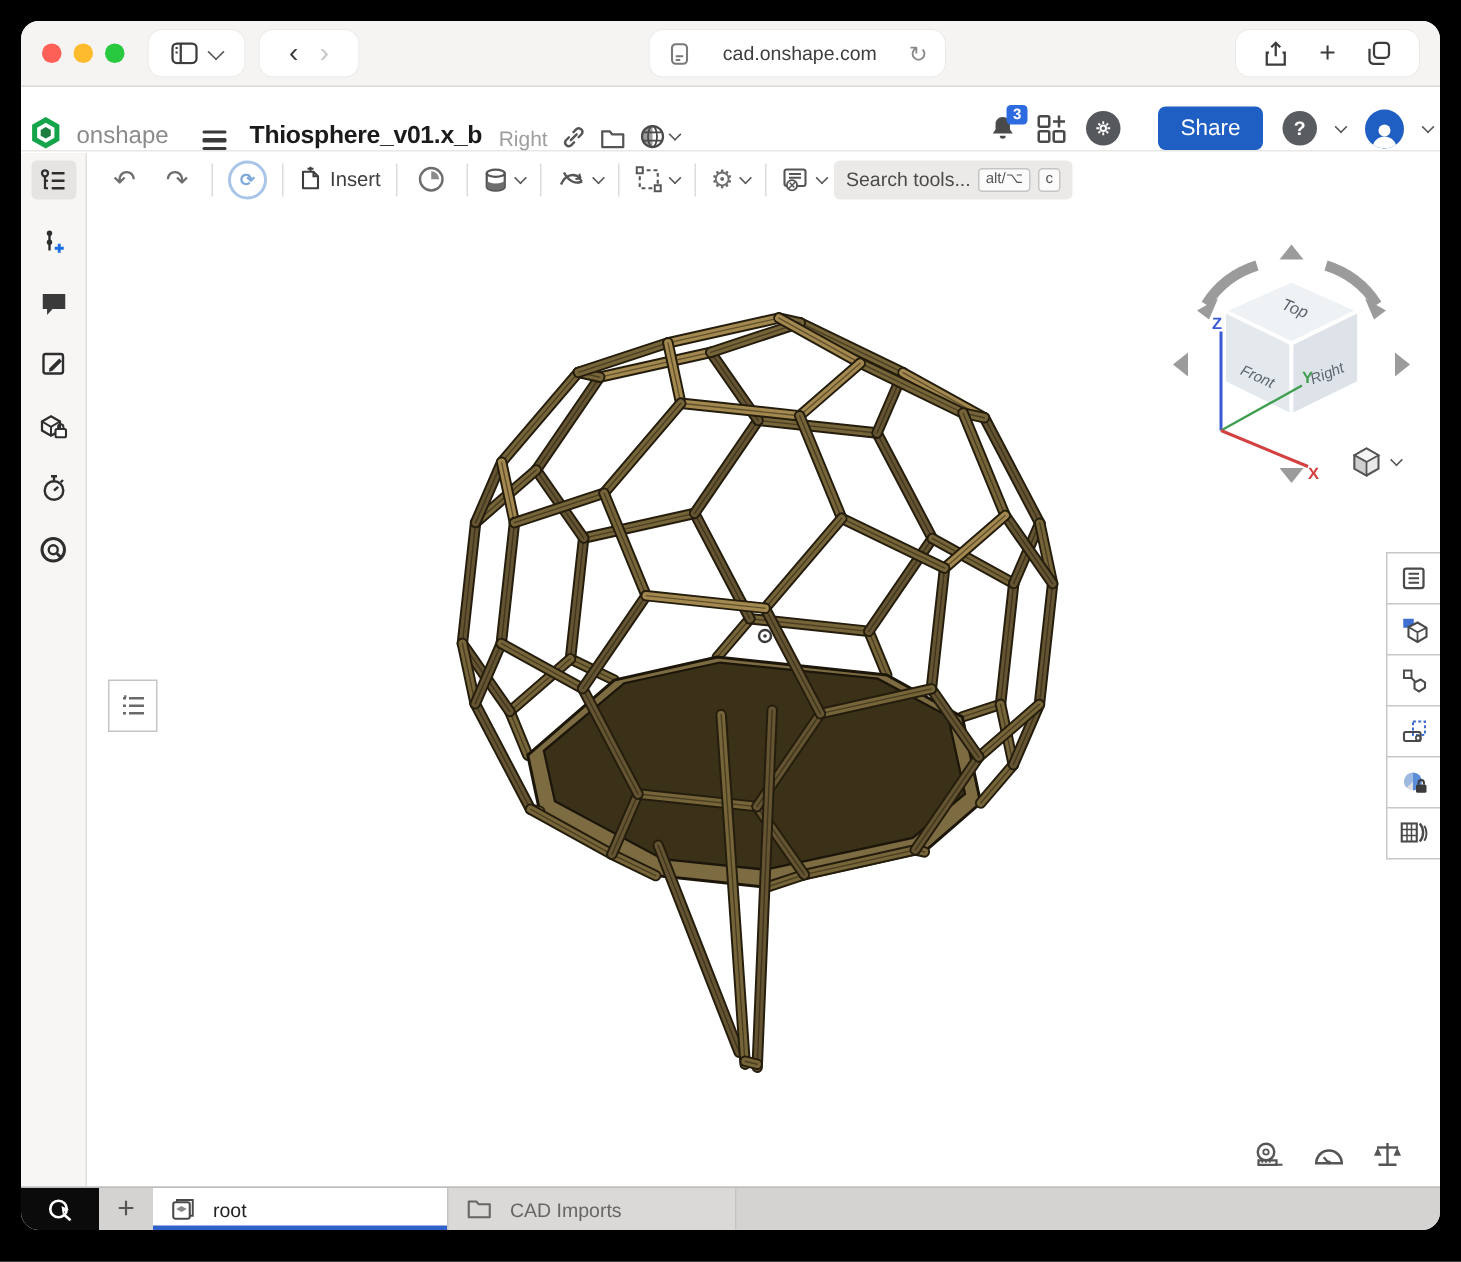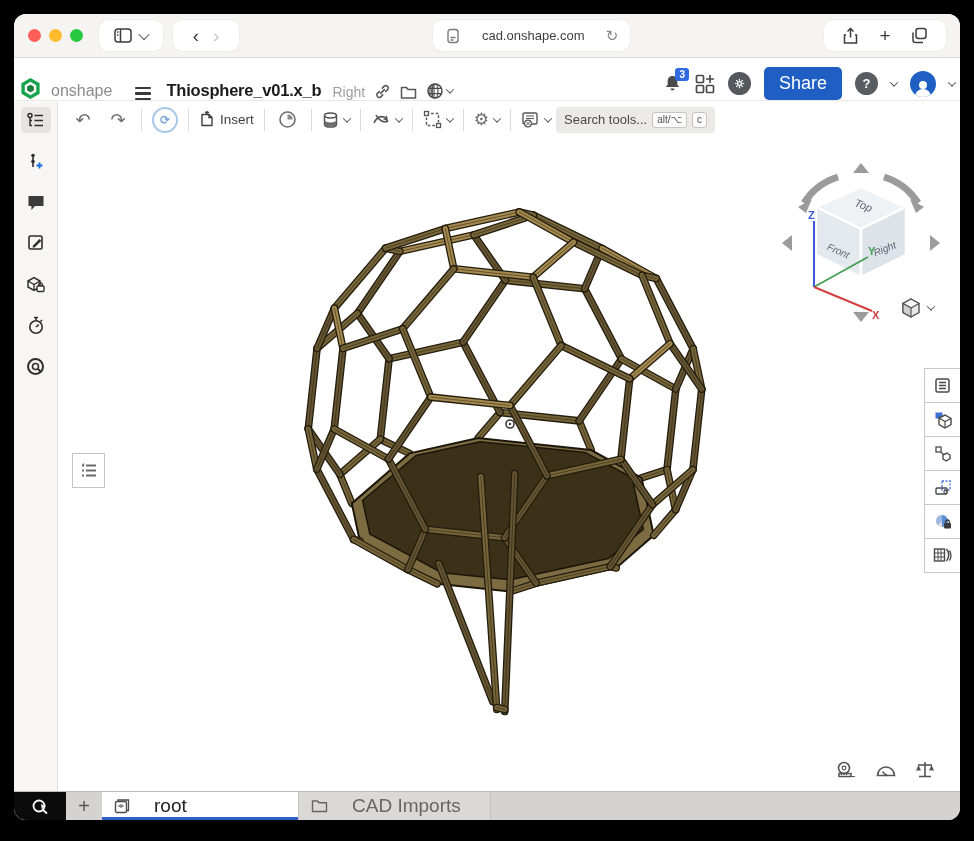--- a/index.html
+++ b/index.html
@@ -26,21 +26,21 @@
   .brand-text{font-size:16px;color:#8b8b8b;margin-right:8px;}
   .hamburger{display:flex;flex-direction:column;gap:3px;margin:0 6px;}
   .hamburger span{width:16px;height:2.4px;background:#3a3a3a;border-radius:1px;}
   .doc-title{font-size:16.5px;font-weight:bold;color:#1b1b1b;letter-spacing:-0.2px;}
   .branch{font-size:14px;color:#9e9e9e;margin-left:2px;}
   .hdr-ico{color:#555;display:flex;align-items:center;gap:3px;}
   .hdr-right{margin-left:auto;display:flex;align-items:center;gap:13px;}
   .bell-wrap{position:relative;}
   .badge{position:absolute;top:-6px;right:-7px;background:#2e6be0;color:#fff;font-size:10px;font-weight:bold;border-radius:3px;padding:1px 4px;line-height:11px;}
   .circle-ico{width:23px;height:23px;border-radius:50%;background:#595d61;color:#fff;display:flex;align-items:center;justify-content:center;font-size:13px;font-weight:bold;}
-  .share-btn{background:#1f5ec2;color:#fff;font-size:18px;border:none;border-radius:5px;padding:6px 15px;font-family:inherit;}
+  .share-btn{background:#1f5ec2;color:#fff;font-size:15px;border:none;border-radius:5px;padding:6px 15px;font-family:inherit;margin-left:12px;}
   .avatar{width:26px;height:26px;border-radius:50%;background:#1f5ec2;overflow:hidden;display:flex;align-items:flex-end;justify-content:center;}
   
   .toolbar{position:absolute;left:44px;top:88px;right:0;height:35px;background:#fff;display:flex;align-items:center;padding-left:8px;gap:1px;box-sizing:border-box;}
   .tool-btn{height:28px;min-width:26px;display:flex;align-items:center;justify-content:center;gap:5px;color:#3e3e3e;font-size:13.5px;padding:0 4px;border-radius:3px;}
   .tool-glyph{font-size:17px;color:#6e6e6e;}
   .sep{width:1px;height:22px;background:#dcdbd9;margin:0 5px;}
   .sync-circle{width:22px;height:22px;border-radius:50%;border:2.5px solid #a9c6e8;color:#7fa9d9;font-size:12px;display:flex;align-items:center;justify-content:center;font-weight:bold;}
   .searchbox{background:#eceae8;border-radius:4px;height:26px;display:flex;align-items:center;gap:5px;padding:0 8px;}
   .searchbox .ph{font-size:13px;color:#4a4a4a;}
   .kbd{background:#fbfbfb;border:1px solid #c6c5c3;border-radius:3px;font-size:10px;color:#555;padding:1px 4px;line-height:12px;}
@@ -54,21 +54,21 @@
   .viewcube{position:absolute;right:14px;top:22px;width:170px;height:168px;}
   .viewopts{position:absolute;right:26px;top:160px;display:flex;align-items:center;gap:6px;}
   .rpanel{position:absolute;right:0;top:232px;display:flex;flex-direction:column;}
   .rp-btn{width:35px;height:33px;background:#fff;border:1px solid #c9c8c6;border-right:none;margin-top:-1px;display:flex;align-items:center;justify-content:center;color:#4a4a4a;}
   .ftree-toggle{position:absolute;left:14px;top:316px;width:31px;height:33px;background:#fff;border:1px solid #c6c5c3;display:flex;align-items:center;justify-content:center;color:#5a5a5a;}
   .measure{position:absolute;right:24px;bottom:12px;display:flex;gap:17px;color:#555;}
   
   .tabbar{position:absolute;left:0;right:0;bottom:0;height:28px;background:#d5d3d1;border-top:1px solid #bdbbb9;display:flex;align-items:stretch;}
   .tb-dark{width:52px;background:#0b0b0b;display:flex;align-items:center;justify-content:center;}
   .tb-plus{width:36px;display:flex;align-items:center;justify-content:center;color:#555;font-size:20px;}
-  .tab{display:flex;align-items:center;gap:24px;padding:0 12px;font-size:19px;box-sizing:border-box;position:relative;}
+  .tab{display:flex;align-items:center;gap:12px;padding:0 12px;font-size:13px;box-sizing:border-box;position:relative;}
   .tab.active{background:#fff;color:#222;width:196px;}
   .tab.active::after{content:"";position:absolute;left:0;right:0;bottom:0;height:3px;background:#2e62c8;}
   .tab.inactive{background:#dbd9d7;color:#666;width:193px;border-left:1px solid #c6c4c2;border-right:1px solid #c6c4c2;}
 </style>
 </head>
 <body>
 
 <div class="window">
 
   <div class="chrome">

